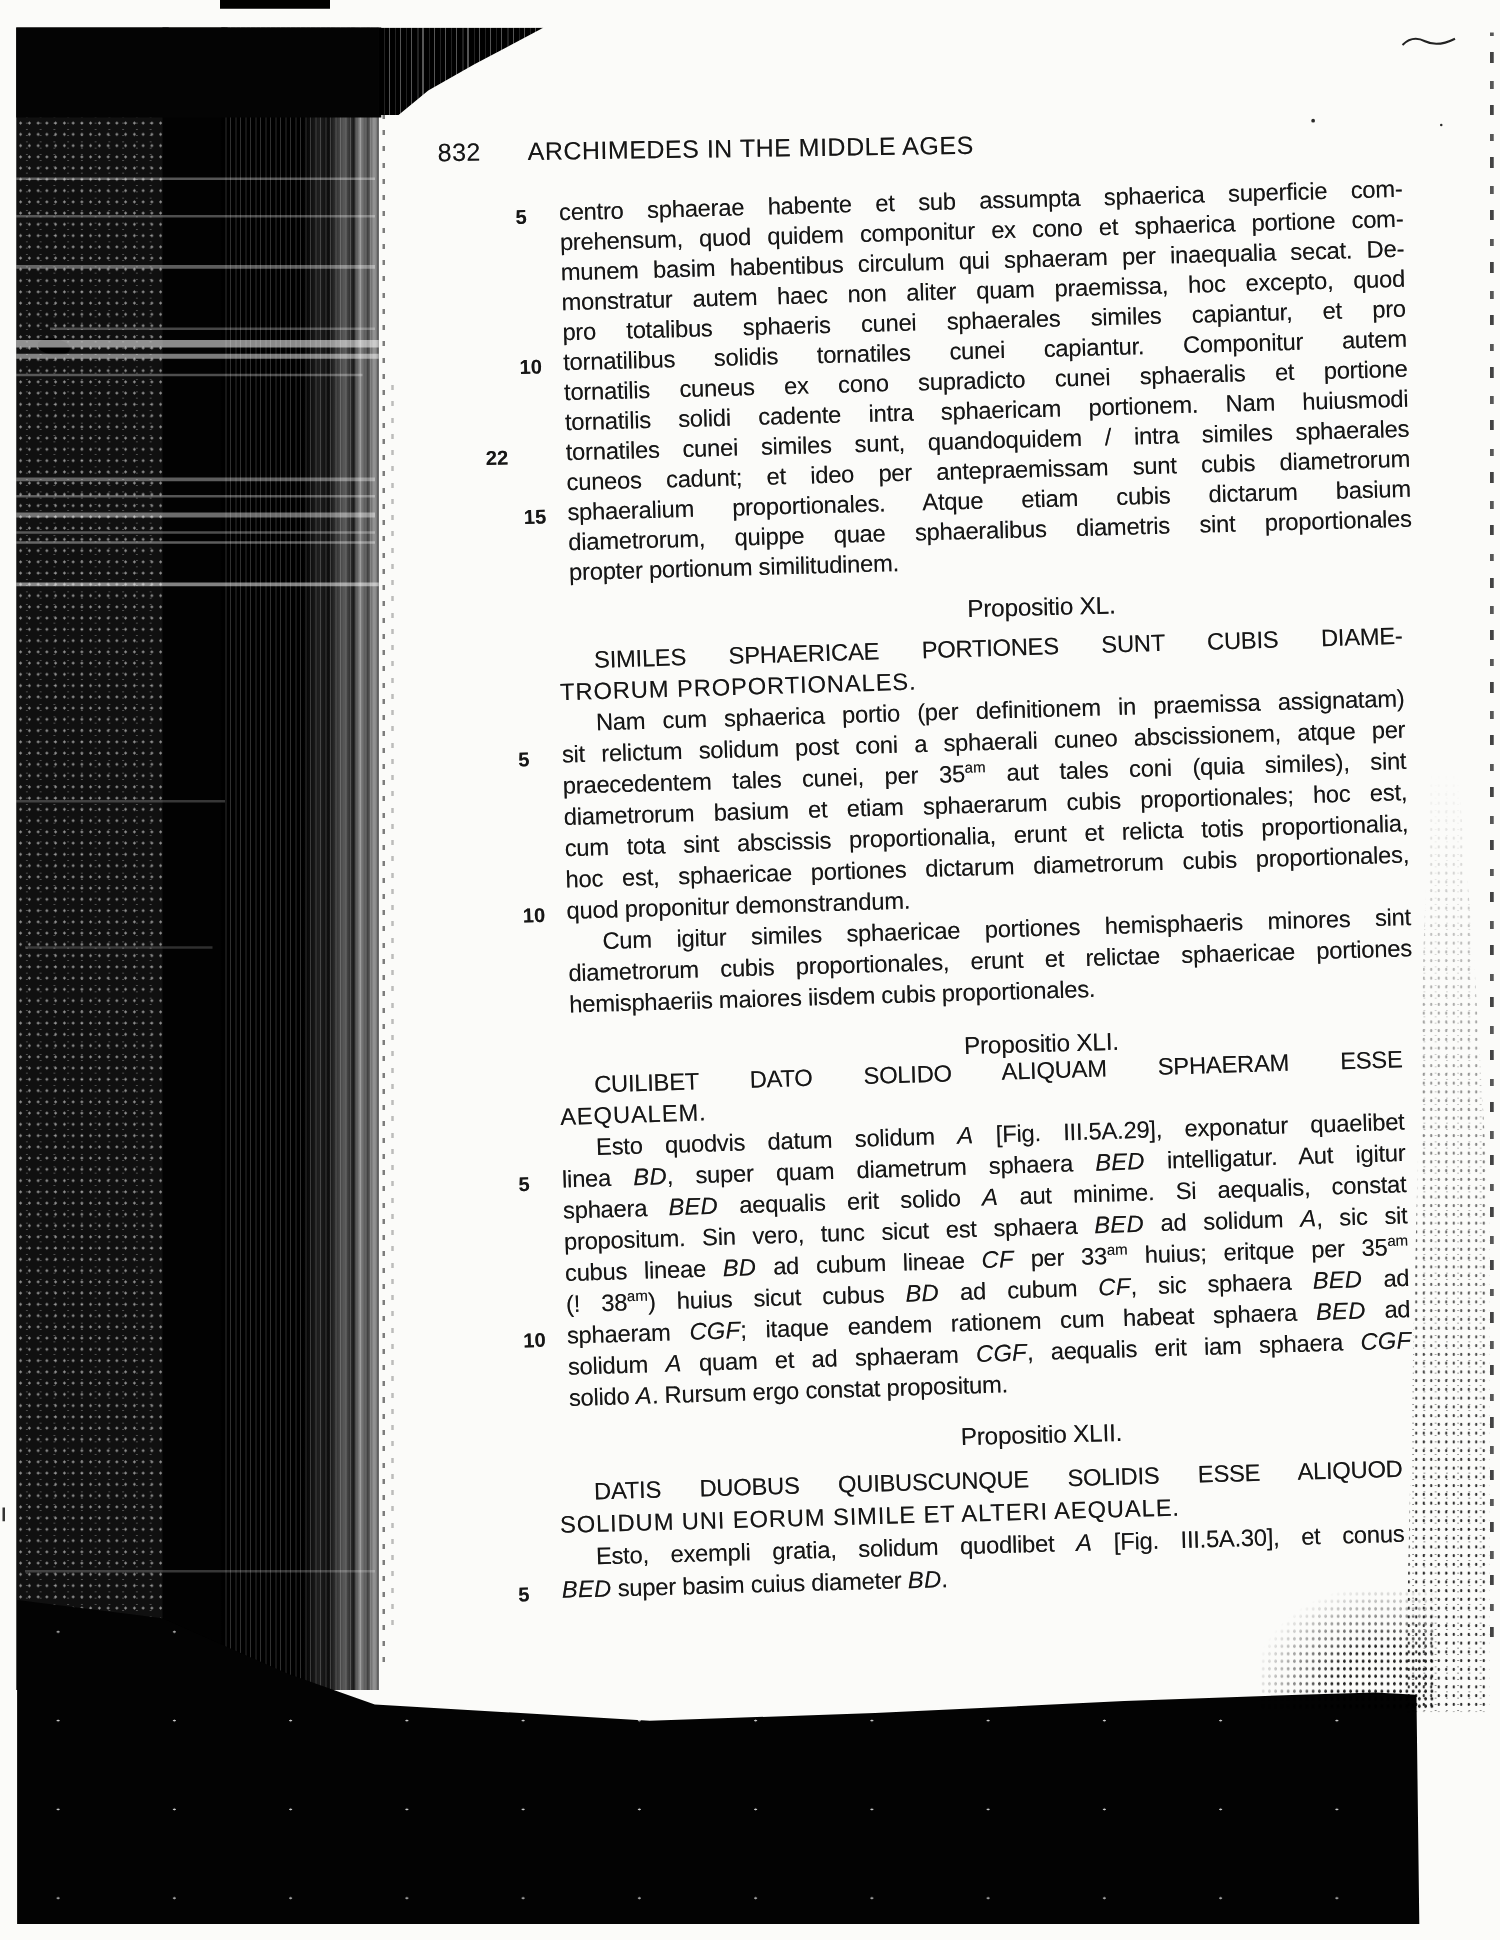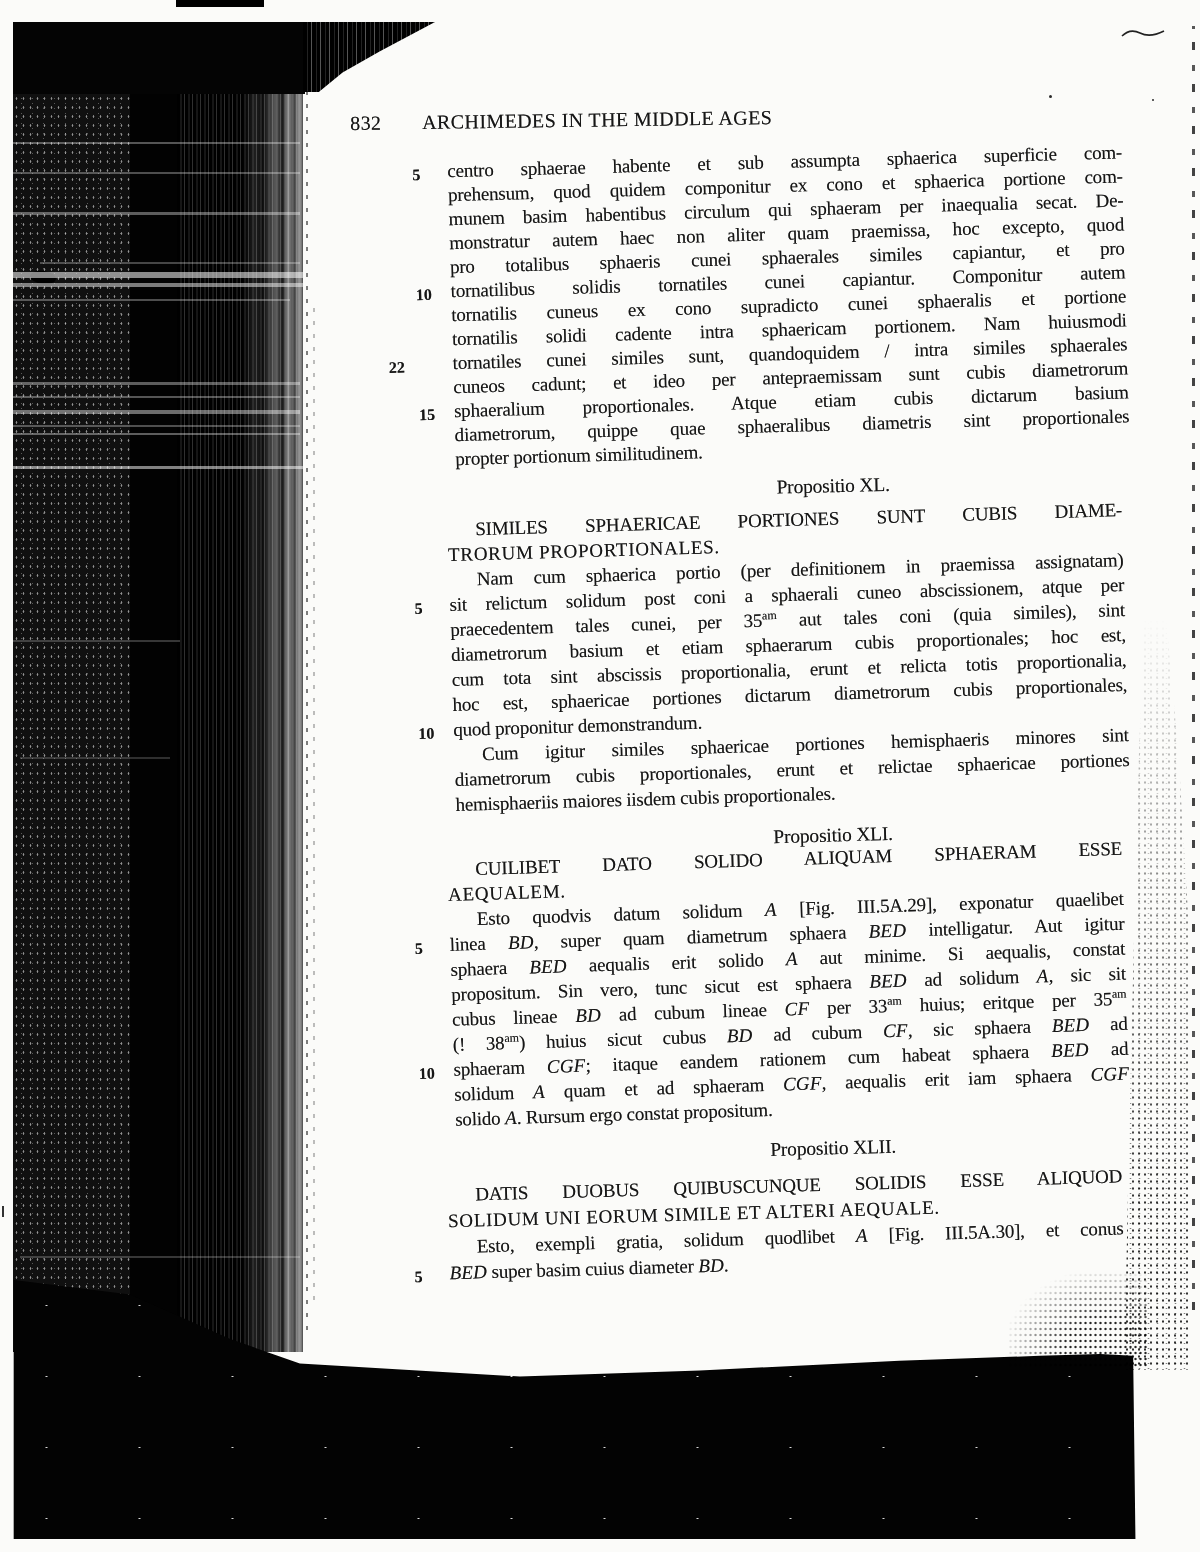--- a/index.html
+++ b/index.html
@@ -1,17 +1,17 @@
 <!DOCTYPE html>
 <html><head>
 <meta charset="utf-8">
 <style>
   html,body{margin:0;padding:0;background:#e8e8e6;}
   .page{position:relative;width:1200px;height:1552px;background:#fbfbf9;overflow:hidden;
-        font-family:Liberation Serif, serif;color:#161616;}
+        font-family:Liberation Sans, sans-serif;color:#161616;}
   .art{position:absolute;}
   
   .g-sliver{left:176px;top:0;width:88px;height:7px;background:#000;}
   .g-filltop{left:13px;top:22px;width:292px;height:72px;background:#040404;}
   .g-taper{left:303px;top:22px;width:132px;height:70px;
     background:repeating-linear-gradient(90deg,#000 0 4px,#222 4px 5px,#000 5px 8px,#555 8px 9px);
     clip-path:polygon(0 0,100% 0,58% 42%,30% 72%,12% 100%,0 100%);}
   .g-speckle{left:13px;top:22px;width:122px;height:1330px;background-color:#101010;
     background-image:radial-gradient(rgba(255,255,255,.55) .7px,transparent 1.1px),
                      radial-gradient(rgba(255,255,255,.3) .6px,transparent 1px);

